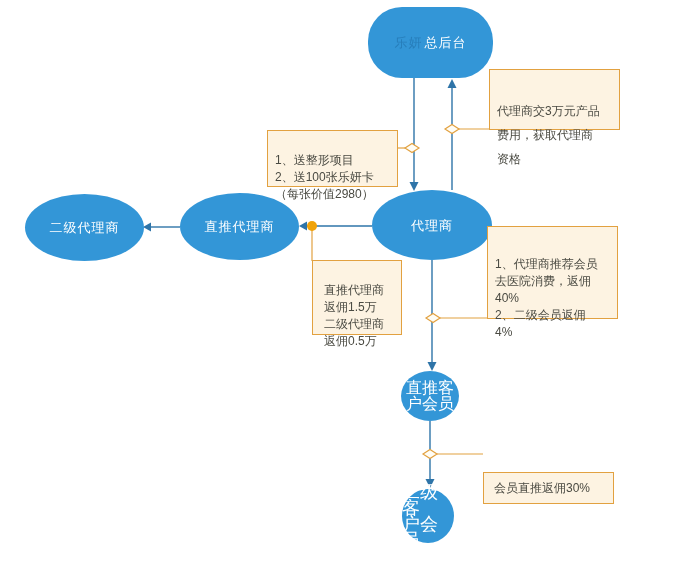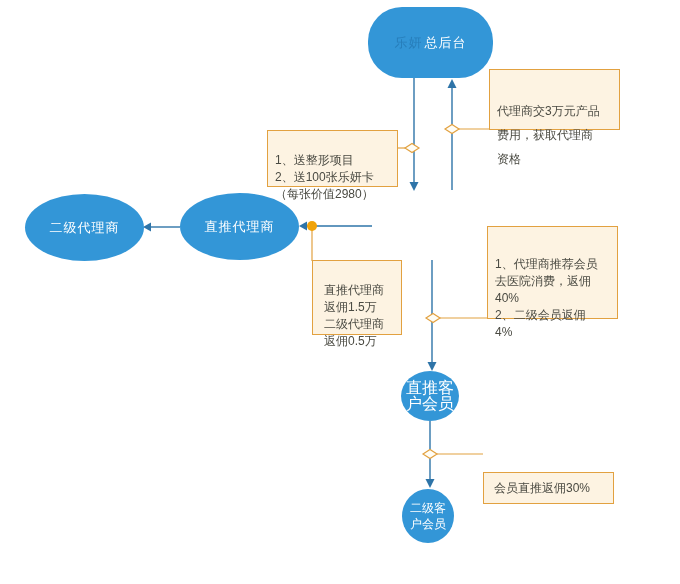--- a/index.html
+++ b/index.html
@@ -34,21 +34,21 @@
     white-space: pre-line;
     line-height: 17px;
     box-sizing: border-box;
     cursor: default;
   }
   .node-hq        { left: 368px; top: 7px;   width: 125px; height: 71px; border-radius: 34px; }
   .node-agent     { left: 372px; top: 190px; width: 120px; height: 70px; border-radius: 50%; }
   .node-direct-agent  { left: 180px; top: 193px; width: 119px; height: 67px; border-radius: 50%; }
   .node-second-agent  { left: 25px;  top: 194px; width: 119px; height: 67px; border-radius: 50%; }
   .node-direct-member { left: 401px; top: 371px; width: 58px;  height: 50px; border-radius: 50%; font-size: 16px; letter-spacing: 0; line-height: 16px; }
-  .node-second-member { left: 402px; top: 489px; width: 52px;  height: 54px; border-radius: 50%; font-size: 12px; letter-spacing: 0; line-height: 16px; }
+  .node-second-member { left: 402px; top: 489px; width: 52px;  height: 54px; border-radius: 50%; font-size: 18px; letter-spacing: 0; line-height: 16px; }
   .watermark {
     color: rgba(10, 70, 120, 0.30);
     margin-right: 2px;
   }
   .note {
     position: absolute;
     background: #fdf3e2;
     border: 1px solid #e2a140;
     color: #4a4a42;
     font-size: 12px;
@@ -104,20 +104,23 @@
     <polygon points="426,318 433,313.5 440,318 433,322.5" fill="#fffdf5" stroke="#e2a140" stroke-width="1.2"></polygon>
 
     <line x1="437" y1="454" x2="483" y2="454" stroke="#e2a140" stroke-width="1.2"></line>
     <polygon points="423,454 430,449.5 437,454 430,458.5" fill="#fffdf5" stroke="#e2a140" stroke-width="1.2"></polygon>
   </svg>
 
   <div class="node node-hq">
     <span class="watermark">乐妍</span><span>总后台</span>
   </div>
 
+  <div class="node node-agent">
+    <span>代理商</span>
+  </div>
 
   <div class="node node-direct-agent">
     <span>直推代理商</span>
   </div>
 
   <div class="node node-second-agent">
     <span>二级代理商</span>
   </div>
 
   <div class="node node-direct-member">

